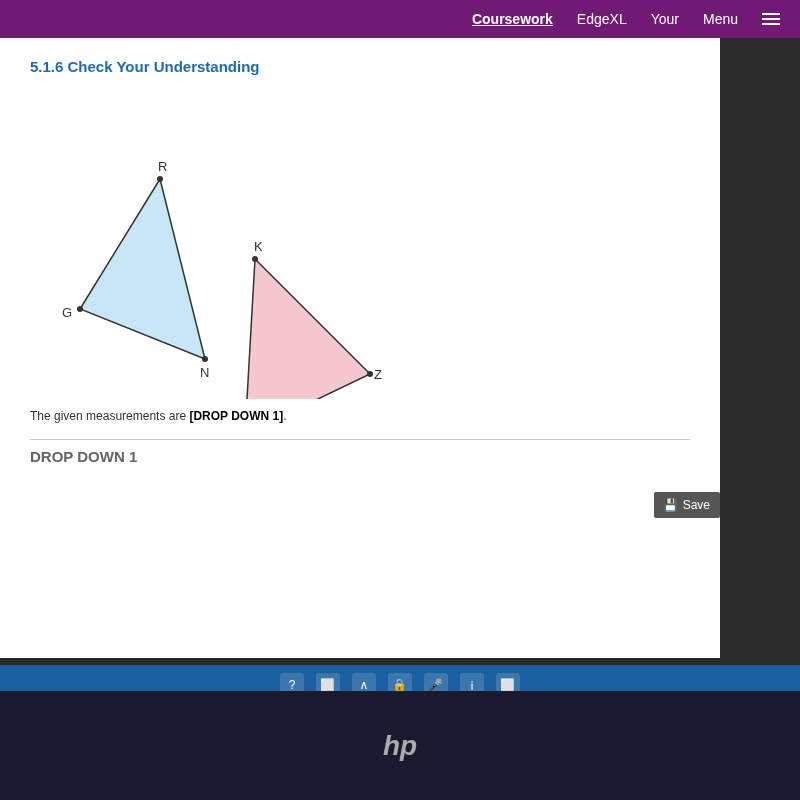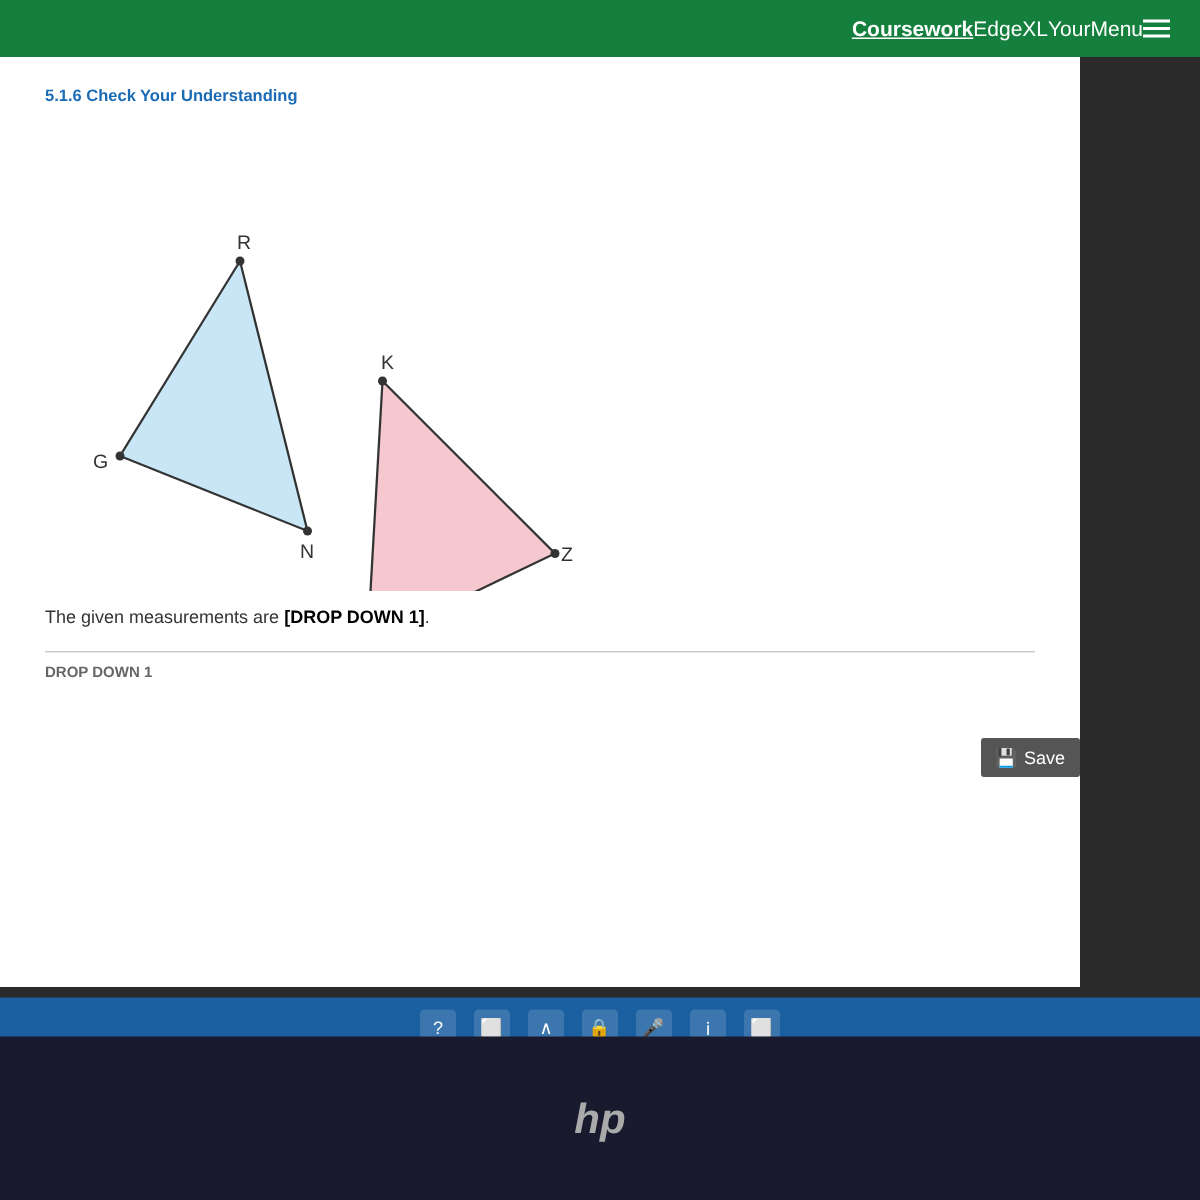--- a/index.html
+++ b/index.html
@@ -2,25 +2,26 @@
 <html><head>
   <meta charset="utf-8">
   <style>
     * { margin: 0; padding: 0; box-sizing: border-box; }
     body { width: 800px; height: 800px; background: #2a2a2a; font-family: Arial, sans-serif; overflow: hidden; }
 
     
     .nav-bar {
       width: 800px;
       height: 38px;
-      background: #15803d;
+      background: #701a75;
       display: flex;
       align-items: center;
       justify-content: flex-end;
       padding-right: 20px;
+      gap: 24px;
     }
     .nav-item {
       color: white;
       font-size: 14px;
       font-weight: 500;
       cursor: pointer;
     }
     .nav-item.active {
       text-decoration: underline;
       font-weight: 700;
@@ -43,21 +44,21 @@
       width: 720px;
       min-height: 620px;
       background: white;
       margin: 0;
       padding: 20px 30px 20px 30px;
       position: relative;
     }
 
     .section-title {
       color: #1a6bb5;
-      font-size: 11px;
+      font-size: 15px;
       font-weight: bold;
       margin-bottom: 24px;
     }
 
     .problem-text {
       font-size: 12px;
       color: #333;
       margin-bottom: 4px;
       line-height: 1.5;
     }
@@ -86,21 +87,21 @@
       font-weight: bold;
     }
 
     .divider {
       border: none;
       border-top: 1px solid #ccc;
       margin: 16px 0 8px 0;
     }
 
     .dropdown-label {
-      font-size: 10px;
+      font-size: 15px;
       color: #666;
       font-weight: bold;
       margin-bottom: 4px;
     }
 
     
     .save-button {
       position: absolute;
       right: 0;
       bottom: 140px;

